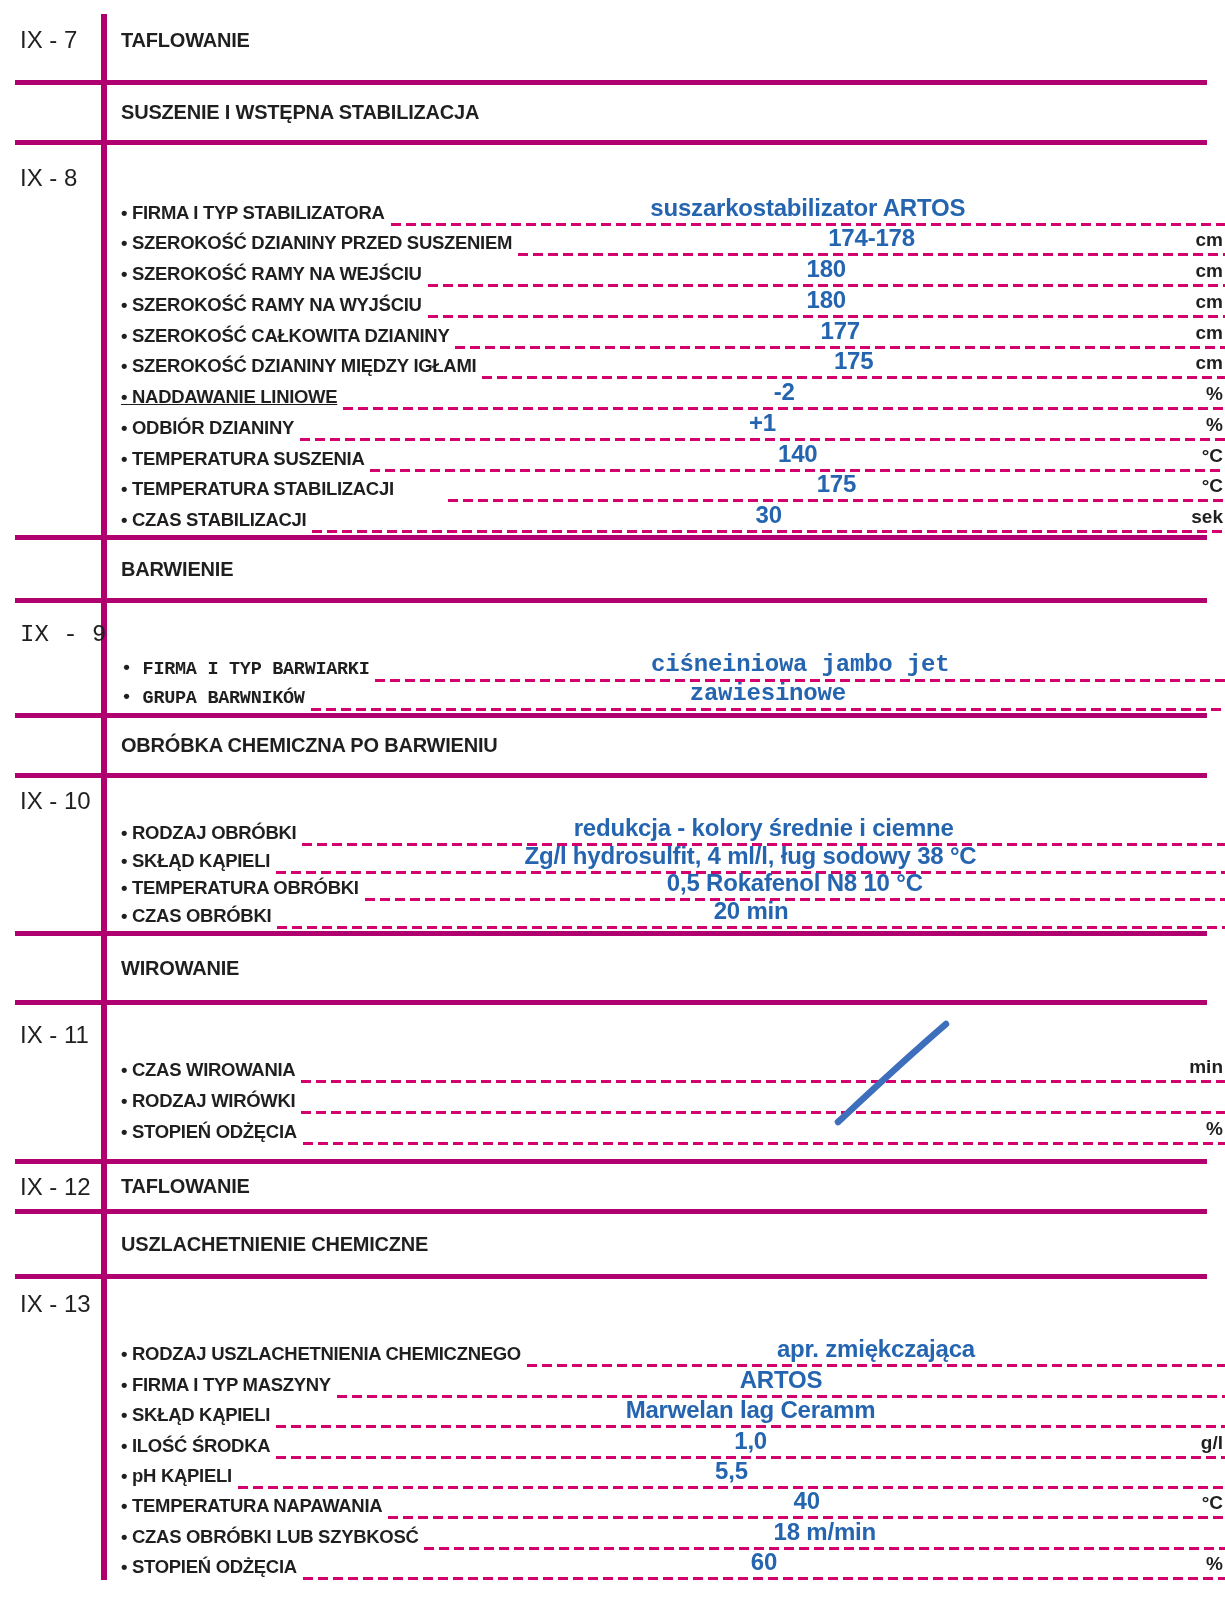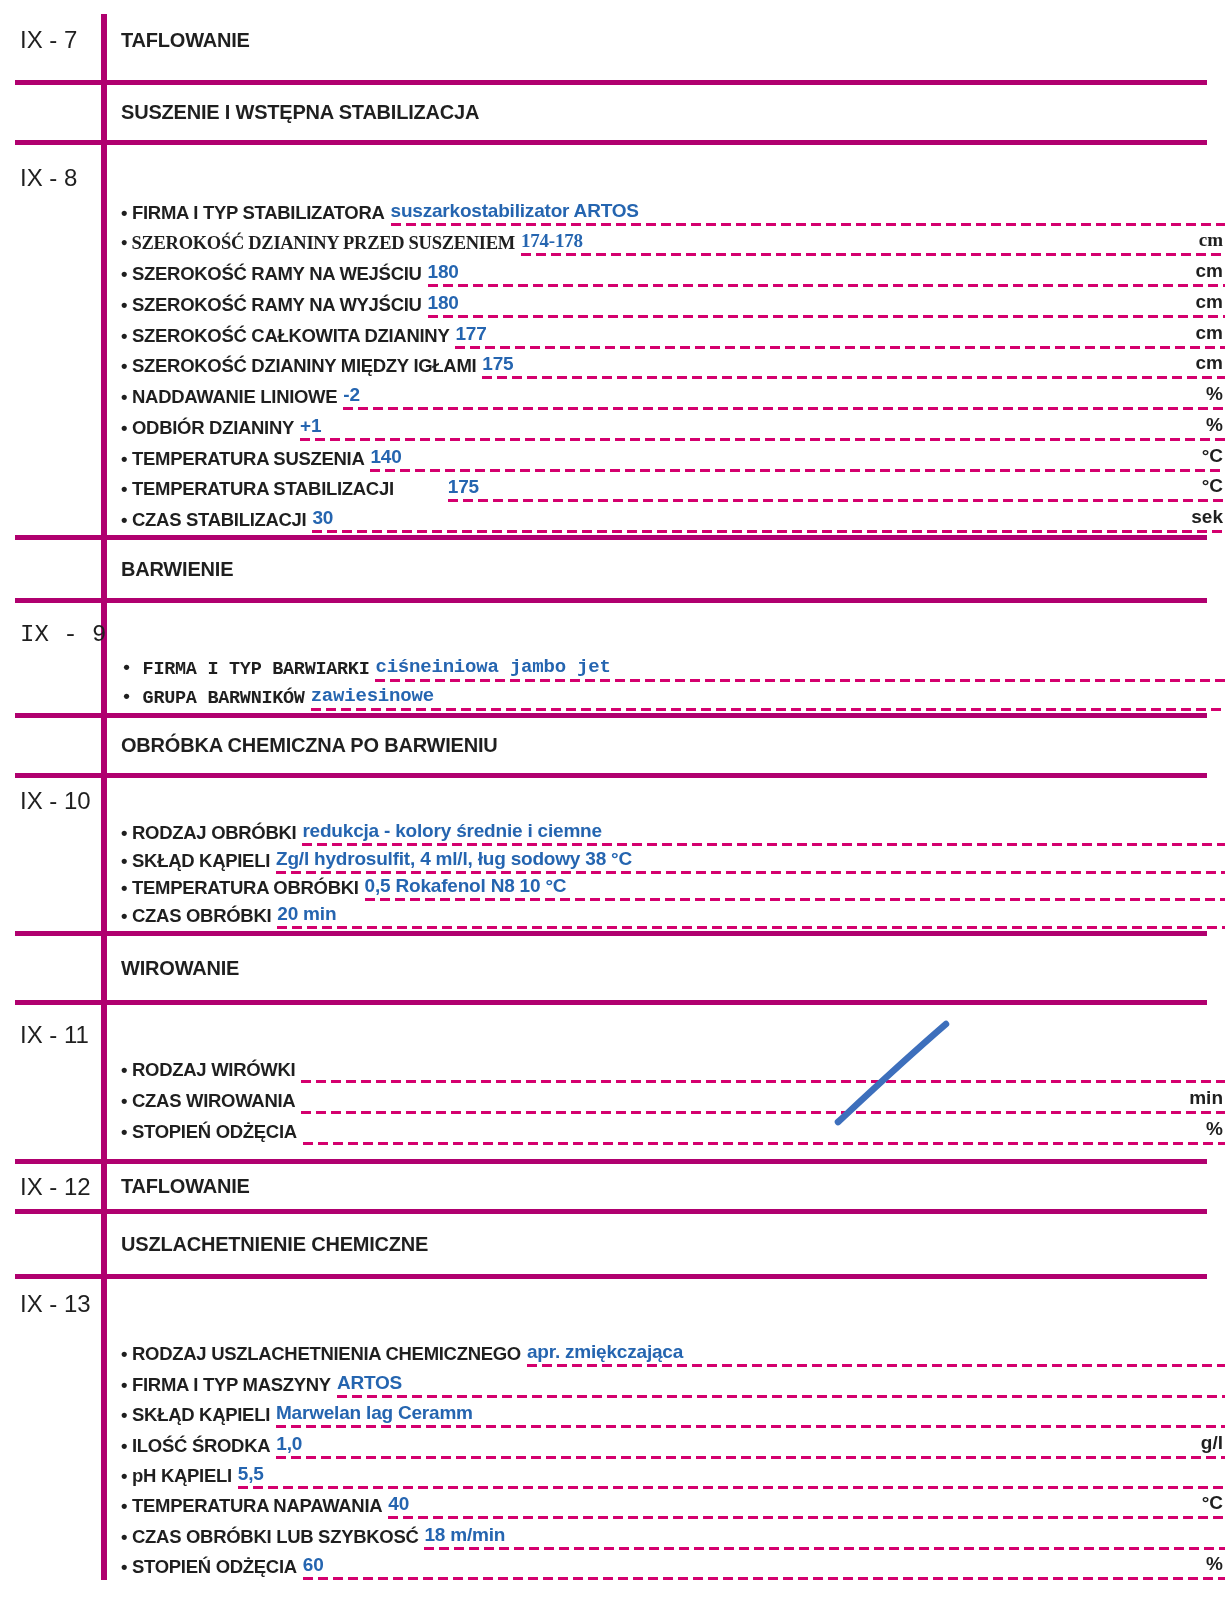--- a/index.html
+++ b/index.html
@@ -33,22 +33,22 @@
     flex:none;padding:0 0 4px 19px;font-size:18.5px;font-weight:700;
     letter-spacing:-0.3px;white-space:nowrap;color:var(--label);
   }
   .row-label::before{content:"\2022\00a0";}
   .row-fill{flex:1;position:relative;height:100%;margin-left:6px;min-width:0;}
   .row-fill::after{
     content:"";position:absolute;left:0;right:0;bottom:2px;height:3px;
     background:repeating-linear-gradient(90deg,var(--dash) 0 10px,transparent 10px 15px);
   }
   .row-value{
-    position:absolute;left:0;right:0;bottom:6px;text-align:left;
-    color:var(--value);font-size:19px;font-weight:700;letter-spacing:-0.2px;white-space:nowrap;
+    position:absolute;left:0;right:0;bottom:6px;text-align:center;
+    color:var(--value);font-size:24px;font-weight:700;letter-spacing:-0.2px;white-space:nowrap;
   }
   .row-unit{
     position:absolute;right:2px;bottom:7px;color:var(--label);
     font-size:19px;font-weight:700;
   }
   .pen-slash{position:absolute;left:0;top:0;width:1225px;height:1600px;pointer-events:none;color:var(--slash);}
 </style>
 </head>
 <body>
 
@@ -68,21 +68,21 @@
       <section class="band band-rows" style="height: 390px;">
     <div class="code" style="padding-top: 19px;">IX - 8</div>
     <div class="rows-wrap" style="padding-top: 12px;">
           <div class="row" style="height: 31px;">
     <div class="row-label">FIRMA I TYP STABILIZATORA</div>
     <div class="row-fill">
       <span class="row-value">suszarkostabilizator ARTOS</span>
       <span class="row-unit"></span>
     </div>
   </div>
-          <div class="row" style="height: 31px; font-family: Liberation Serif, serif;">
+          <div class="row" style="height: 31px;">
     <div class="row-label">SZEROKOŚĆ DZIANINY PRZED SUSZENIEM</div>
     <div class="row-fill">
       <span class="row-value">174-178</span>
       <span class="row-unit">cm</span>
     </div>
   </div>
           <div class="row" style="height: 31px;">
     <div class="row-label">SZEROKOŚĆ RAMY NA WEJŚCIU</div>
     <div class="row-fill">
       <span class="row-value">180</span>
@@ -103,21 +103,21 @@
       <span class="row-unit">cm</span>
     </div>
   </div>
           <div class="row" style="height: 31px;">
     <div class="row-label">SZEROKOŚĆ DZIANINY MIĘDZY IGŁAMI</div>
     <div class="row-fill">
       <span class="row-value">175</span>
       <span class="row-unit">cm</span>
     </div>
   </div>
-          <div class="row" style="height: 31px;">
+          <div class="row" style="height: 31px; text-decoration: underline;">
     <div class="row-label">NADDAWANIE LINIOWE</div>
     <div class="row-fill">
       <span class="row-value">-2</span>
       <span class="row-unit">%</span>
     </div>
   </div>
           <div class="row" style="height: 31px;">
     <div class="row-label">ODBIÓR DZIANINY</div>
     <div class="row-fill">
       <span class="row-value">+1</span>
@@ -214,31 +214,31 @@
       <div class="hr"></div>
       <section class="band band-header" style="height: 64px;">
     <div class="code"></div>
     <div class="title">WIROWANIE</div>
   </section>
       <div class="hr"></div>
       <section class="band band-rows" style="height: 154px;">
     <div class="code" style="padding-top: 16px;">IX - 11</div>
     <div class="rows-wrap" style="padding-top: 9px;">
           <div class="row" style="height: 31px;">
-    <div class="row-label">RODZAJ WIRÓWKI</div>
-    <div class="row-fill">
-      <span class="row-value"></span>
-      <span class="row-unit"></span>
-    </div>
-  </div>
-          <div class="row" style="height: 31px;">
     <div class="row-label">CZAS WIROWANIA</div>
     <div class="row-fill">
       <span class="row-value"></span>
       <span class="row-unit">min</span>
+    </div>
+  </div>
+          <div class="row" style="height: 31px;">
+    <div class="row-label">RODZAJ WIRÓWKI</div>
+    <div class="row-fill">
+      <span class="row-value"></span>
+      <span class="row-unit"></span>
     </div>
   </div>
           <div class="row" style="height: 31px;">
     <div class="row-label">STOPIEŃ ODŻĘCIA</div>
     <div class="row-fill">
       <span class="row-value"></span>
       <span class="row-unit">%</span>
     </div>
   </div>
         </div>

